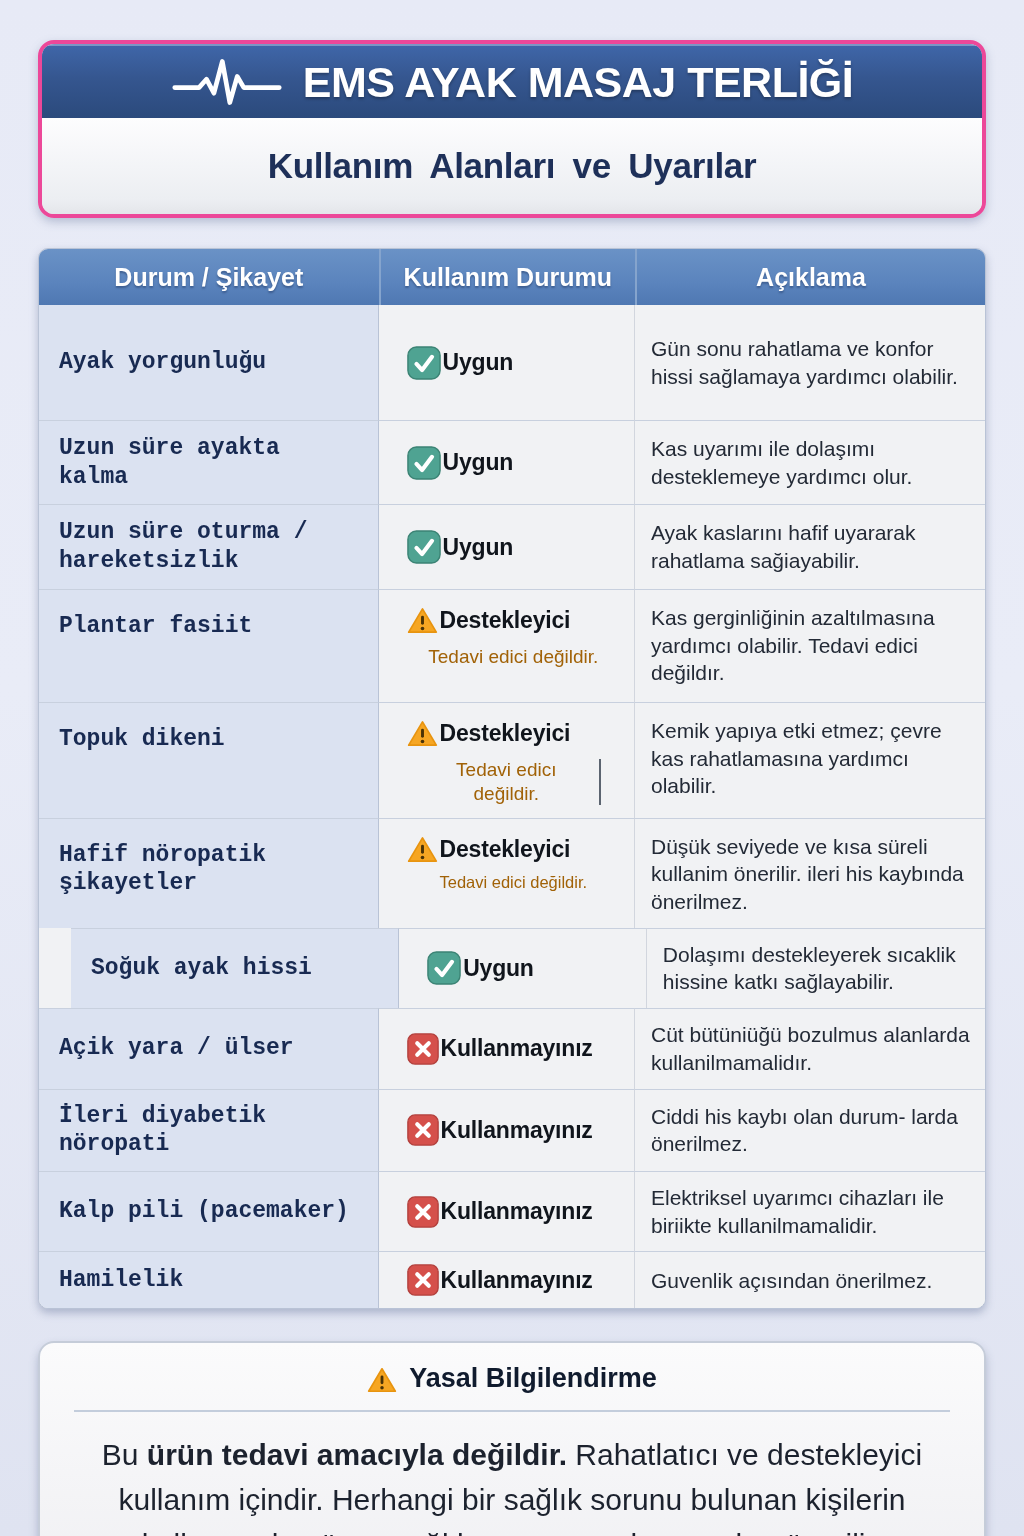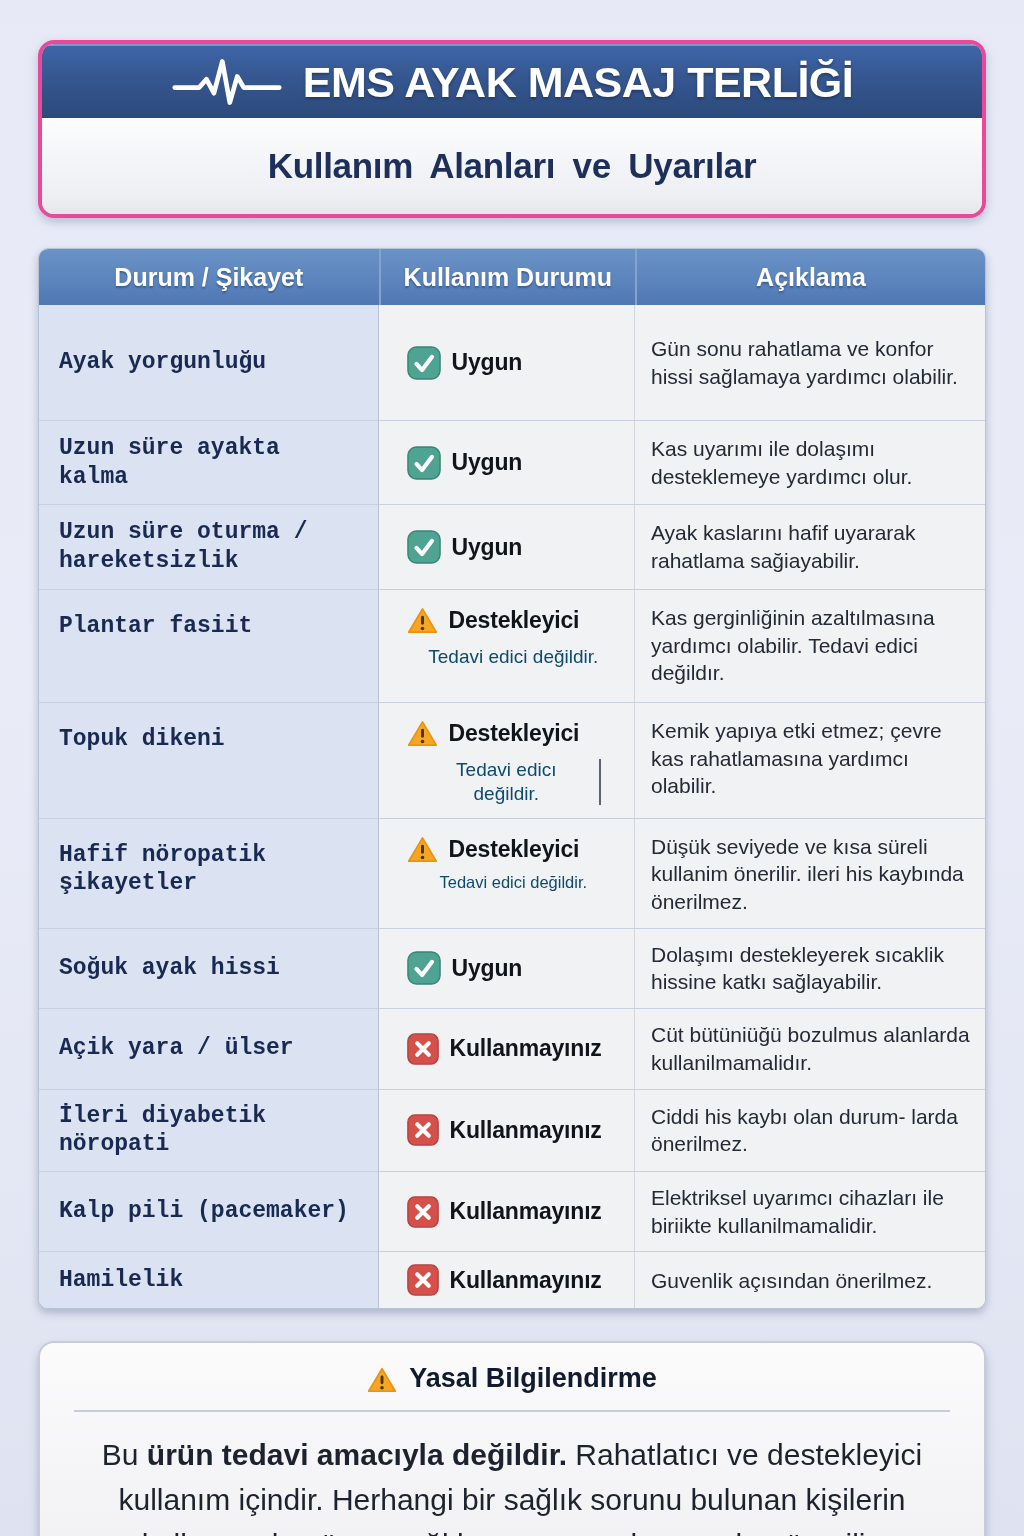--- a/index.html
+++ b/index.html
@@ -73,24 +73,24 @@
     background:var(--cell-bg);border-right:1px solid #d2d6de;
     display:flex;flex-direction:column;justify-content:center;
     padding-left:28px;
   }
   .cell.c-desc{
     background:var(--cell-bg);
     font-size:21px;color:var(--ink);line-height:1.32;
     display:flex;flex-direction:column;justify-content:center;
     padding-left:16px;padding-right:10px;
   }
-  .status-line{display:flex;align-items:center;gap:11px;}
+  .status-line{display:flex;align-items:center;gap:2px;}
   .status-label{font-size:23px;font-weight:800;color:var(--status-ink);letter-spacing:-.2px;}
   .status-note{
-    margin-top:10px;font-size:19px;color:#0c4a6e;line-height:1.25;
+    margin-top:10px;font-size:19px;color:#a16207;line-height:1.25;
     text-align:center;max-width:175px;align-self:center;
     display:flex;align-items:center;gap:12px;
   }
   .status-note.small{font-size:16.5px;max-width:100%;margin-top:8px;}
   .note-bar{width:2px;height:46px;background:#5b6470;flex:0 0 auto;}
   .top-align .c-cond{align-items:flex-start;padding-top:22px;}
   .top-align .c-status{justify-content:flex-start;padding-top:16px;}
   .top-align .c-desc{justify-content:flex-start;padding-top:14px;}
 
   
@@ -232,21 +232,21 @@
                 </svg>
               </span>
               <span class="status-label">Destekleyici</span>
             </div>
             <div class="status-note small">
               <span>Tedavi edici değildir.</span>
             </div>
           </div>
           <div class="cell c-desc">Düşük seviyede ve kısa süreli kullanim önerilir. ileri his kaybında önerilmez.</div>
         </div>
-        <div class="trow" style="min-height: 80px;">
+        <div class="trow" style="min-height: 80px; padding-left: 32px;">
           <div class="cell c-cond">Soğuk ayak hissi</div>
           <div class="cell c-status">
             <div class="status-line">
               <span>
                 <svg width="34" height="34" viewBox="0 0 36 36">
                   <rect x="1" y="1" width="34" height="34" rx="9" fill="#4fa392" stroke="#3b8374" stroke-width="1.5"></rect>
                   <path d="M10 19 L16 25.5 L26.5 11.5" fill="none" stroke="#fff" stroke-width="4.4" stroke-linecap="round" stroke-linejoin="round"></path>
                 </svg>
               </span>
               <span class="status-label">Uygun</span>

